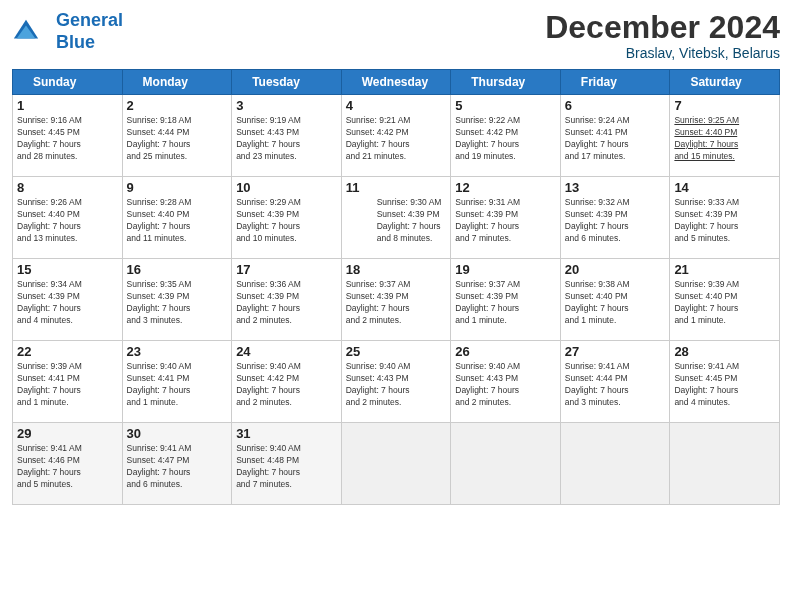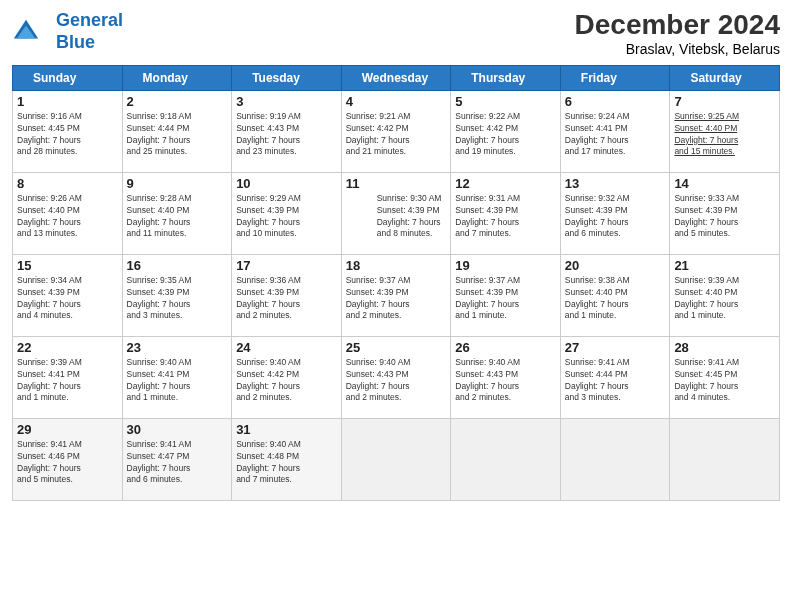--- a/index.html
+++ b/index.html
@@ -35,28 +35,28 @@
       color: #1a6cb5;
     }
     .logo-icon {
       width: 28px;
       height: 28px;
     }
     .title-block {
       text-align: right;
     }
     .month-title {
-      font-size: 28px;
+      font-size: 32px;
       font-weight: bold;
       color: #333;
       line-height: 1.1;
     }
     .subtitle {
       font-size: 14px;
-      color: #000000;
+      color: #0c4a6e;
     }
     table {
       width: 100%;
       border-collapse: collapse;
       table-layout: fixed;
     }
     th {
       background-color: #2979c4;
       color: #fff;
       font-size: 12px;

